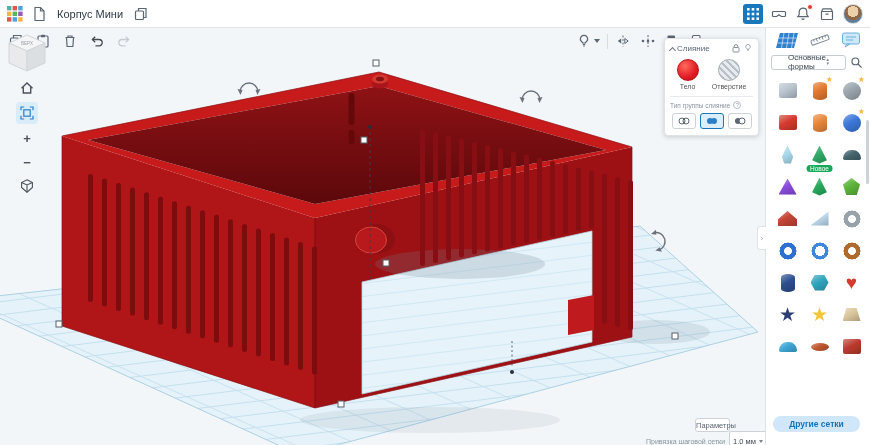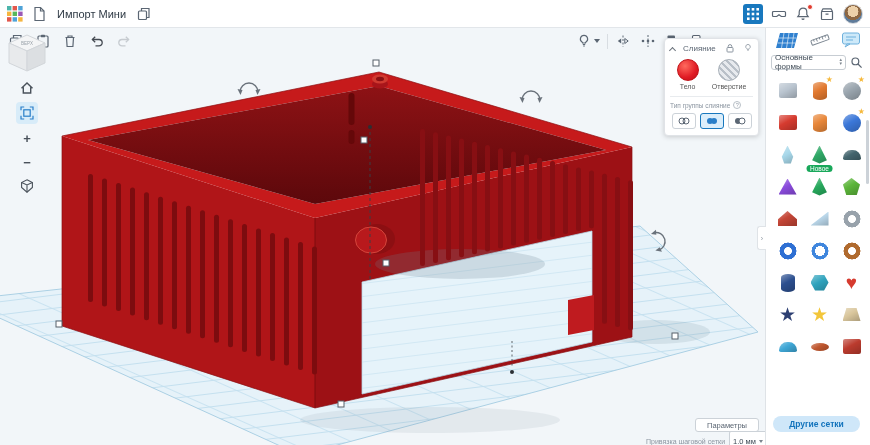--- a/index.html
+++ b/index.html
@@ -37,21 +37,21 @@
   .navbtn{width:22px;height:20px;display:flex;align-items:center;justify-content:center;background:none;border:none;padding:0;cursor:pointer}
   .navbtn.fit-active{background:#d8ecf9;border-radius:4px;height:22px}
   .zoomtxt{font-size:13px;font-weight:bold;color:#4a525b;line-height:1}
 
   
   #scene{position:absolute;left:0;top:0;z-index:1}
 
   
   #inspector{position:absolute;left:664px;top:38px;width:95px;background:#fff;border:1px solid #e0e3e7;
              border-radius:4px;box-shadow:0 1px 5px rgba(0,0,0,.18);z-index:20;padding:4px 5px 6px}
-  .insp-head{display:flex;align-items:flex-end;gap:8px}
+  .insp-head{display:flex;align-items:flex-end;gap:2px}
   .chev{width:5px;height:5px;border-left:1.4px solid #6a727b;border-top:1.4px solid #6a727b;transform:rotate(45deg);margin-top:2px}
   .insp-title{font-size:8px;color:#5b6673;flex:1}
   .opts{display:flex;justify-content:space-around;margin-top:6px}
   .opt{display:flex;flex-direction:column;align-items:center;gap:2px;background:none;border:none;padding:0;cursor:pointer}
   .opt-circle{width:22px;height:22px;border-radius:50%}
   .solid-c{background:radial-gradient(circle at 35% 30%,#ff6a5e,#e01b24 60%,#b80f16);border:1px solid #c21218}
   .hole-c{background:repeating-linear-gradient(45deg,#e7eaee 0 3px,#b9c0c8 3px 5px);border:1px solid #aab2ba}
   .opt-label{font-size:7px;color:#555;font-family:inherit}
   .insp-div{height:1px;background:#e8ebee;margin:6px 0 4px}
   .gt-label{font-size:6.5px;color:#8b95a0;display:flex;gap:3px;align-items:center}
@@ -64,21 +64,21 @@
 
   
   #shapes-panel{position:absolute;right:0;top:28px;bottom:0;width:105px;background:#fff;
                 border-left:1px solid #dfe3e7;z-index:30}
   .actions-row{display:flex;justify-content:space-between;padding:4px 6px 3px;font-size:8px;color:#3c4854;
                border-bottom:1px solid #eef0f2}
   .actions-row span{cursor:pointer}
   .tools-row{display:flex;justify-content:space-between;align-items:center;padding:3px 9px 2px}
   .cat-row{display:flex;gap:3px;padding:3px 5px 4px;align-items:center}
   .select{flex:1;height:15px;border:1px solid #c7cdd3;border-radius:3px;font-size:8px;color:#3c4854;
-          display:flex;align-items:center;justify-content:space-between;padding:0 3px;background:#fff;cursor:pointer}
+          display:flex;align-items:center;justify-content:space-between;padding:0 16px;background:#fff;cursor:pointer}
   .carets{display:flex;flex-direction:column;line-height:3.8px;font-size:5px;color:#7b848d}
   .searchbtn{width:16px;height:16px;border:none;background:none;padding:0;cursor:pointer}
   #tile-grid{display:grid;grid-template-columns:repeat(3,29px);gap:3px;padding:2px 0 0 7px}
   .tile{width:29px;height:29px;display:flex;align-items:center;justify-content:center;position:relative;
         border-radius:3px;cursor:grab}
   .shp{width:18px;height:16px;background-color:var(--c);
        background-image:linear-gradient(150deg,rgba(255,255,255,.4),rgba(255,255,255,0) 45%,rgba(0,0,0,.18) 90%)}
   .k-box{width:18px;height:15px;border-radius:2px}
   .k-cyl{width:14px;height:18px;border-radius:50%/18%}
   .k-sphere{width:18px;height:18px;border-radius:50%}
@@ -101,21 +101,21 @@
   .newb{position:absolute;bottom:-3px;left:50%;transform:translateX(-50%);background:#18a85a;color:#fff;
         font-size:6.5px;padding:0 4px;border-radius:6px;white-space:nowrap;z-index:2}
   .more{position:absolute;left:7px;right:10px;top:388px;height:16px;border:none;border-radius:8px;
         background:#cfe7f9;color:#1273bc;font-size:8.5px;font-weight:bold;font-family:inherit;cursor:pointer}
   .scrollthumb{position:absolute;right:1px;top:92px;width:3px;height:64px;border-radius:2px;background:#ccd2d8}
   .collapse-tab{position:absolute;left:-9px;top:198px;width:9px;height:24px;background:#fff;border:1px solid #dfe3e7;
         border-right:none;border-radius:3px 0 0 3px;font-size:7px;color:#8b95a0;display:flex;align-items:center;
         justify-content:center;cursor:pointer}
 
   
-  #params-btn{position:absolute;left:695px;top:418px;width:64px;height:14px;background:#fff;border:1px solid #ccd2d8;
+  #params-btn{position:absolute;left:695px;top:418px;width:35px;height:14px;background:#fff;border:1px solid #ccd2d8;
         border-radius:3px;font-size:7.5px;color:#5b6673;z-index:10;font-family:inherit;padding:0;cursor:pointer}
   #snapbar{position:absolute;left:646px;top:431px;display:flex;align-items:center;gap:4px;z-index:10}
   .snap-label{font-size:7px;color:#8b95a0}
   .snap-select{height:20px;border:1px solid #ccd2d8;border-radius:2px;background:#fff;font-size:7.5px;color:#3c4854;
         display:flex;align-items:center;gap:3px;padding:0 3px;cursor:pointer}
   .scaret{width:0;height:0;border-left:2.5px solid transparent;border-right:2.5px solid transparent;border-top:3px solid #7b848d}
 </style>
 </head>
 <body>
 
@@ -258,21 +258,21 @@
           <rect x="5.6" y="11.2" width="4.4" height="4.4" fill="#4ea3d8"></rect>
           <rect x="11.2" y="11.2" width="4.4" height="4.4" fill="#f5b53f"></rect>
       </svg>
     </button>
     <button class="hbtn">
       <svg width="16" height="16" viewBox="0 0 16 16" fill="none" stroke="#5b6673" stroke-width="1.2">
         <path d="M4 1.5h5.5L13 5v9.5H4z"></path>
           <path d="M9.5 1.5V5H13"></path>
       </svg>
     </button>
-    <span class="title">Импорт Мини</span>
+    <span class="title">Корпус Мини</span>
     <button class="hbtn">
       <svg width="16" height="16" viewBox="0 0 16 16" fill="none" stroke="#5b6673" stroke-width="1.2">
         <rect x="2.5" y="5" width="8" height="8.5" rx="1"></rect>
           <path d="M5.5 5V2.5H13v9h-2.5"></path>
       </svg>
     </button>
   </div>
   <div class="h-right">
     <button class="hbtn apps">
       <svg width="12" height="12" viewBox="0 0 12 12" fill="#fff">

